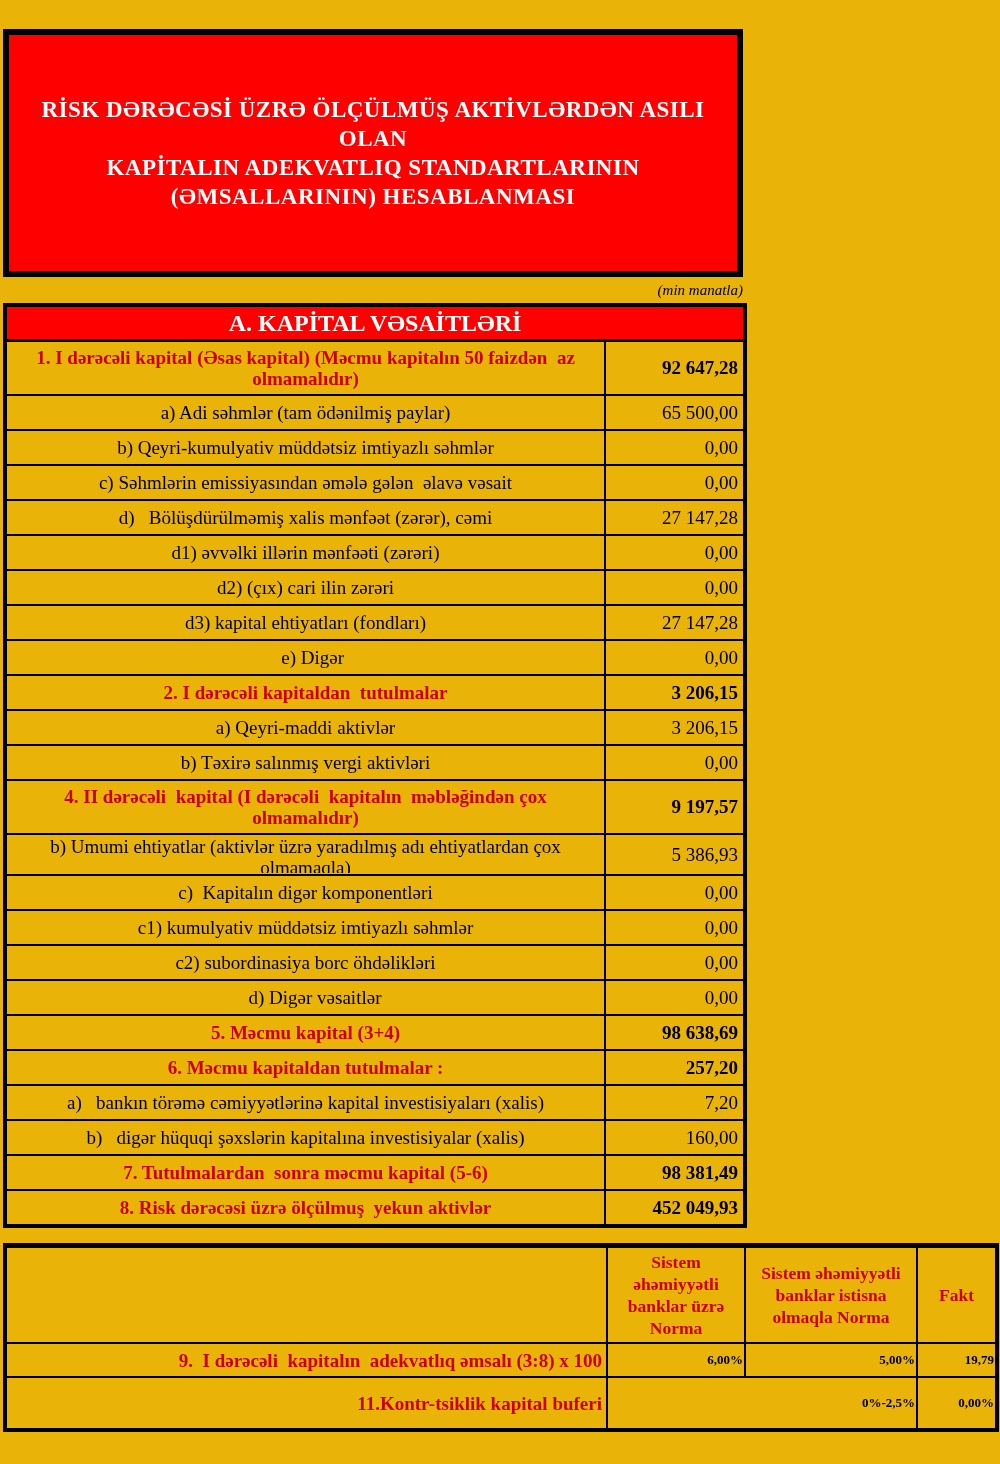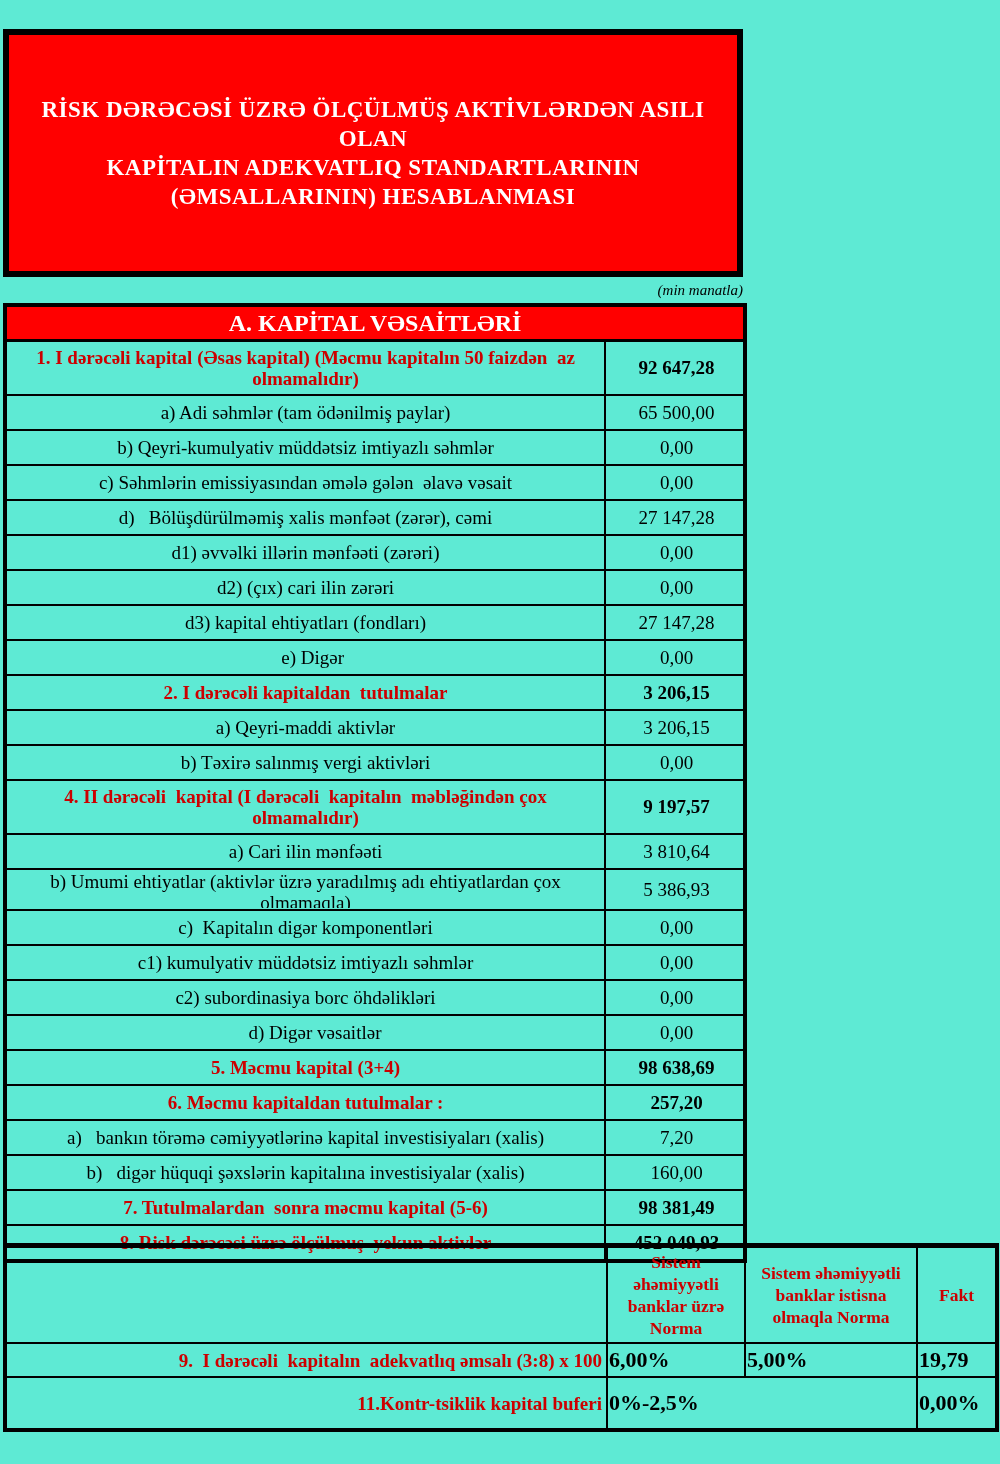--- a/index.html
+++ b/index.html
@@ -1,17 +1,17 @@
 <!DOCTYPE html>
 <html><head>
 <meta charset="utf-8">
 <style>
   html,body { margin:0; padding:0; background:#fff; }
   .page {
-    position:relative; width:1000px; height:1464px; background:#5eead4;
+    position:relative; width:1000px; height:1464px; background:#eab308;
     font-family:"Liberation Serif", serif; color:#000;
   }
   
   .title-box {
     position:absolute; left:3px; top:29px; width:728px; height:236px;
     background:#ff0000; border:6px solid #000;
     display:flex; flex-direction:column; justify-content:center; align-items:center;
   }
   .title-line {
     color:#fff; font-weight:bold; font-size:23px; line-height:29px; text-align:center;
@@ -33,35 +33,35 @@
     background:#ff0000; color:#fff; font-weight:bold; font-size:24px;
     text-align:center; height:30px; border-bottom:3px solid #000;
   }
   .capital tbody td { height:31px; vertical-align:middle; font-size:19px; }
   .capital td.lbl div {
     padding:4px 3px; line-height:21px; white-space:pre-wrap; overflow:hidden;
   }
   .capital td.lbl.section { color:#cc0000; font-weight:bold; }
   .capital td.lbl.clip { vertical-align:top; }
   .capital td.lbl.clip div { height:37px; padding-top:0; padding-bottom:0; }
-  .capital td.val { padding:0 5px 0 9px;margin-top:20px; }
+  .capital td.val { text-align:right; padding:0 5px 0 9px;margin-top:20px; }
   .capital td.val.b { font-weight:bold; }
   
   .ratios {
     position:absolute; left:3px; top:1243px; width:992px;
     border:4px solid #000; border-top:5px solid #000;
   }
   .ratios th, .ratios td { border:2px solid #000; vertical-align:middle; }
   .ratios th.colhead {
     color:#cc0000; font-weight:bold; font-size:17.5px; line-height:22px;
     text-align:center; padding:3px 4px; height:86px; vertical-align:middle;
   }
   .ratios td.lbl { color:#cc0000; font-weight:bold; font-size:19px; height:30px;text-align:right; }
   .ratios td.lbl div { padding:2px 3px; line-height:21px; white-space:pre-wrap; }
-  .ratios td.num { text-align:left; font-weight:bold; font-size:22px; height:30px; }
+  .ratios td.num { text-align:right; font-weight:bold; font-size:13px; height:30px; }
   .ratios tbody tr:last-child td { height:48px; }
 </style>
 </head>
 <body>
 
 <div class="page">
 
   <div class="title-box">
     <div class="title-line">RİSK DƏRƏCƏSİ ÜZRƏ ÖLÇÜLMÜŞ AKTİVLƏRDƏN ASILI OLAN</div>
     <div class="title-line">KAPİTALIN ADEKVATLIQ STANDARTLARININ</div>
@@ -151,26 +151,20 @@
           <td class="lbl">
             <div>b) Təxirə salınmış vergi aktivləri</div>
           </td>
           <td class="val">0,00</td>
         </tr>
         <tr>
           <td class="lbl section">
             <div>4. II dərəcəli  kapital (I dərəcəli  kapitalın  məbləğindən çox olmamalıdır)</div>
           </td>
           <td class="val b">9 197,57</td>
-        </tr>
-        <tr>
-          <td class="lbl">
-            <div>a) Cari ilin mənfəəti</div>
-          </td>
-          <td class="val">3 810,64</td>
         </tr>
         <tr>
           <td class="lbl clip">
             <div>b) Umumi ehtiyatlar (aktivlər üzrə yaradılmış adı ehtiyatlardan çox olmamaqla)</div>
           </td>
           <td class="val">5 386,93</td>
         </tr>
         <tr>
           <td class="lbl">
             <div>c)  Kapitalın digər komponentləri</div>

